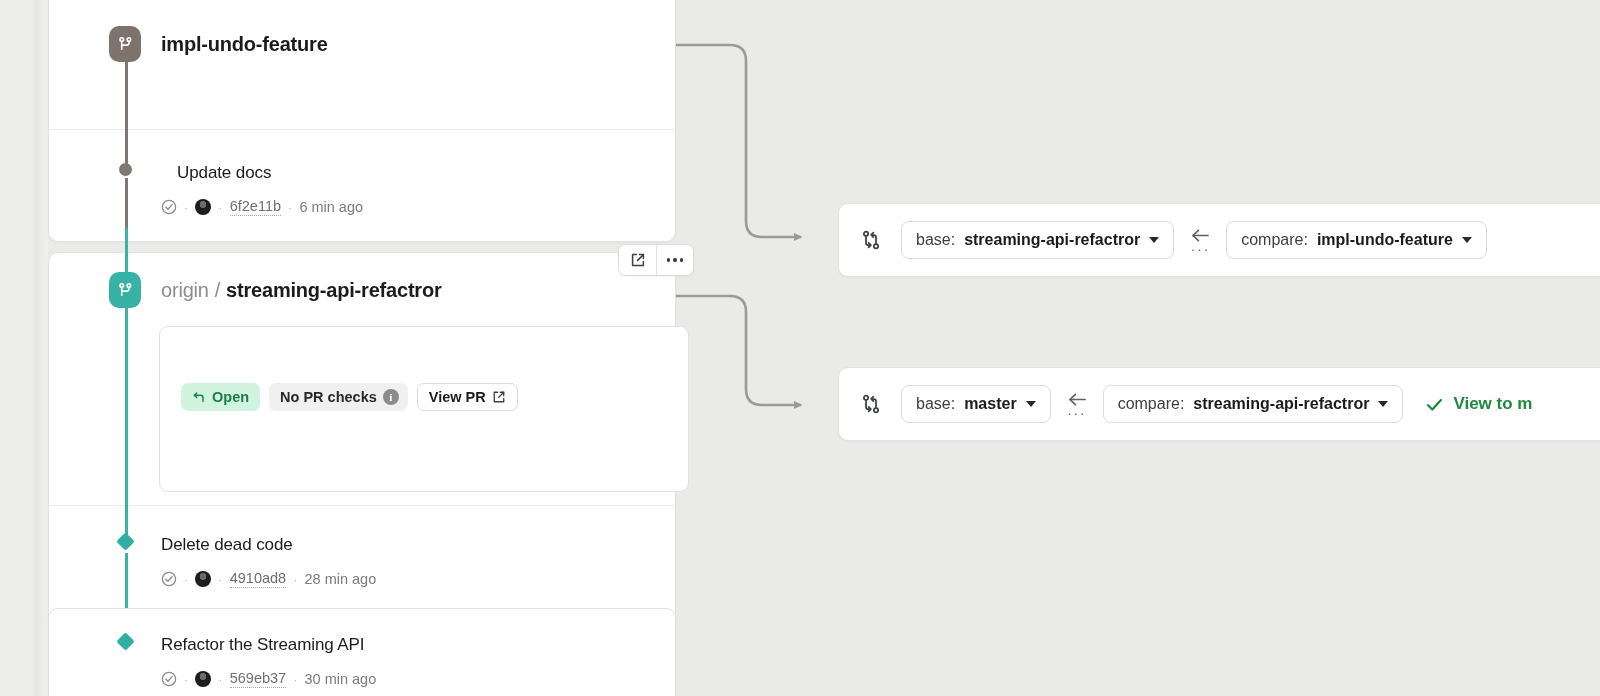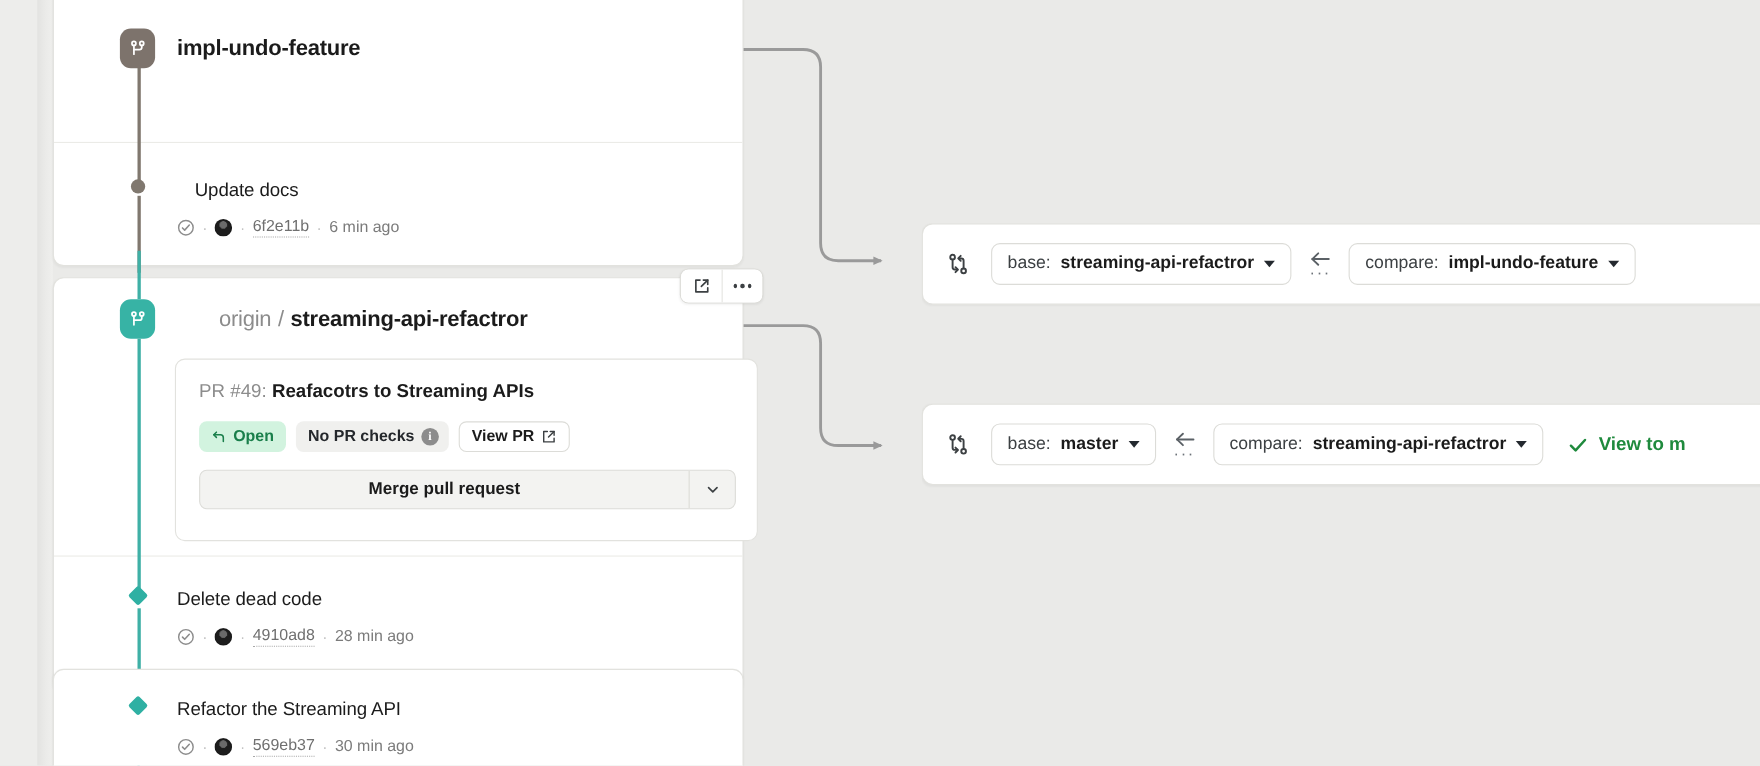--- a/index.html
+++ b/index.html
@@ -360,29 +360,25 @@
 
     <div class="branch-badge badge-teal" style="left:61px; top:272px;">
       <svg width="15" height="16" viewBox="0 0 16 16" fill="#fff">
         <circle cx="4" cy="3.2" r="1.9" fill="none" stroke="#fff" stroke-width="1.7"></circle>
         <circle cx="11.6" cy="3.2" r="1.9" fill="none" stroke="#fff" stroke-width="1.7"></circle>
         <path d="M4 5.4 L4 13.6" stroke="#fff" stroke-width="1.7" fill="none" stroke-linecap="round"></path>
         <path d="M11.6 5.4 L11.6 7.2 Q11.6 9.2 9.2 9.2 L4 9.2" stroke="#fff" stroke-width="1.7" fill="none" stroke-linecap="round"></path>
       </svg>
     </div>
 
-    <div class="branch-title" style="left:113px; top:279px;margin-left:38px;">
+    <div class="branch-title" style="left:113px; top:279px;">
       <span class="remote">origin</span><span class="slash" style="margin:0 6px;">/</span><span>streaming-api-refactror</span>
     </div>
 
     <div class="pr-box" style="top:326px;">
-      <div class="pr-head">
-        <span class="pr-num">PR #49:</span>
-        <span>Reafacotrs to Streaming APIs</span>
-      </div>
 
       <div class="pr-chips">
         <div class="chip chip-open">
           <svg width="14" height="14" viewBox="0 0 16 16" fill="none" stroke="#1a7f4b" stroke-width="1.6" stroke-linecap="round" stroke-linejoin="round">
             <path d="M5.4 3.3 L2.7 6 L5.4 8.7"></path>
             <path d="M2.7 6 H9.6 Q12.6 6 12.6 9 V13"></path>
           </svg>
           <span>Open</span>
         </div>
 
@@ -394,28 +390,20 @@
         <div class="chip chip-view">
           <span>View PR</span>
           <svg width="14" height="14" viewBox="0 0 16 16" fill="none" stroke="#3c4043" stroke-width="1.5" stroke-linecap="round" stroke-linejoin="round">
             <path d="M6.4 2.6 H2.6 V13.4 H13.4 V9.6"></path>
             <path d="M9.4 2.6 H13.4 V6.6"></path>
             <path d="M13.4 2.6 L7.6 8.4"></path>
           </svg>
         </div>
       </div>
 
-      <div class="merge-split">
-        <div class="merge-main">Merge pull request</div>
-        <div class="merge-caret">
-          <svg width="14" height="14" viewBox="0 0 16 16" fill="none" stroke="#3c4043" stroke-width="1.7" stroke-linecap="round" stroke-linejoin="round">
-            <path d="M3.6 6 L8 10.4 L12.4 6"></path>
-          </svg>
-        </div>
-      </div>
     </div>
 
     <div class="node-diamond" style="left:71px; top:535px;"></div>
     <div class="commit-title" style="left:113px; top:535px;">Delete dead code</div>
     <div class="commit-meta" style="left:113px; top:570px;">
       <svg class="check-icon" width="16" height="16" viewBox="0 0 16 16">
         <circle cx="8" cy="8" r="6.6" fill="none" stroke="#8d8d8d" stroke-width="1.3"></circle>
         <path d="M4.9 8.2 L6.9 10.2 L11.1 5.6" fill="none" stroke="#8d8d8d" stroke-width="1.4" stroke-linecap="round" stroke-linejoin="round"></path>
       </svg>
       <span class="meta-dot">·</span>

